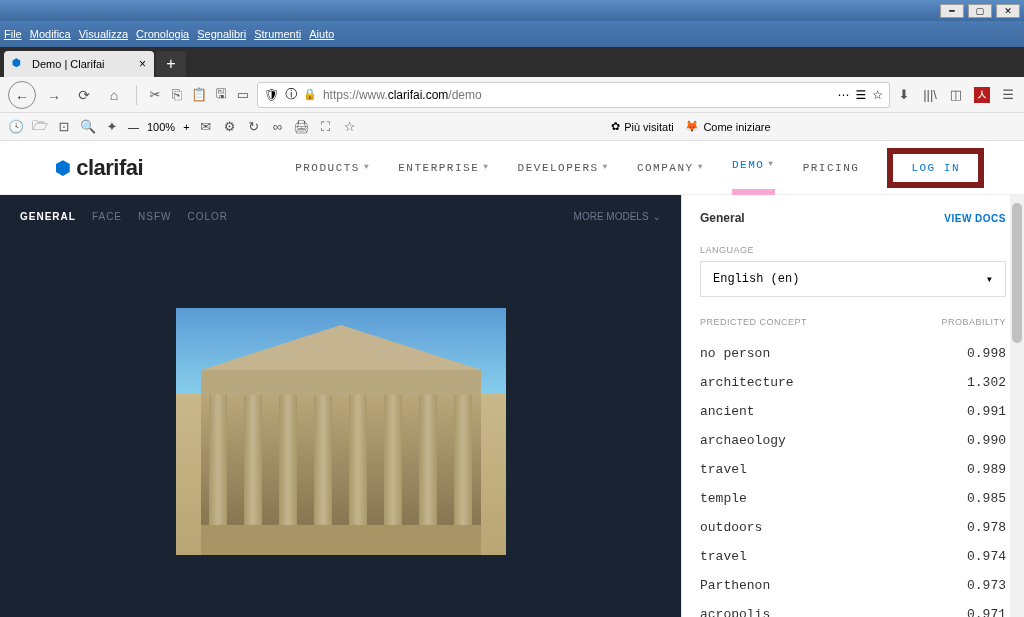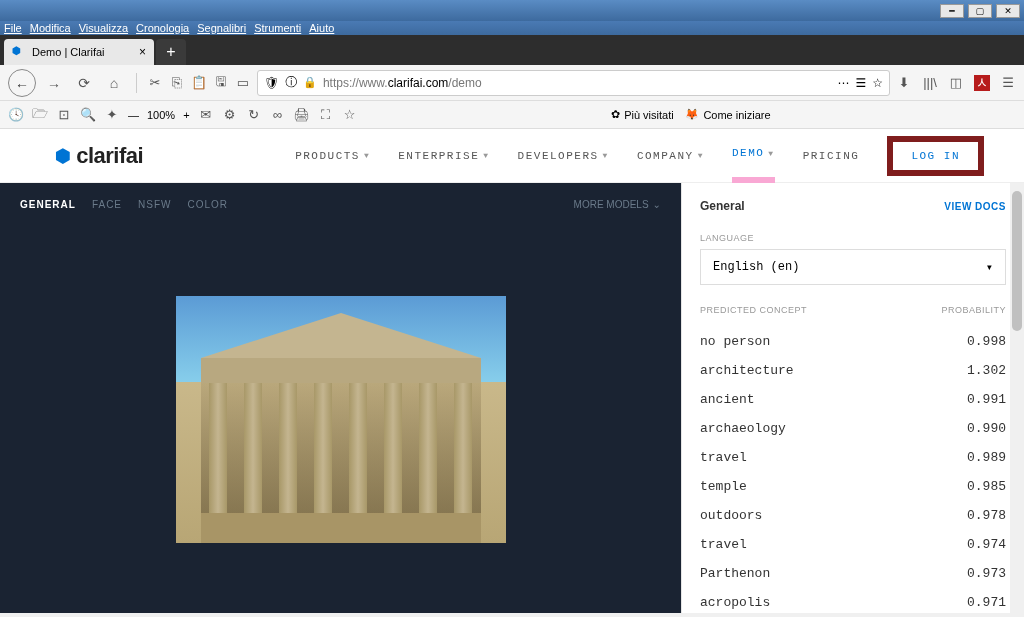--- a/index.html
+++ b/index.html
@@ -3,21 +3,21 @@
   <meta charset="utf-8">
   <style>
     * { margin: 0; padding: 0; box-sizing: border-box; }
     body { font-family: Arial, sans-serif; width: 1024px; height: 617px; overflow: hidden; background: #f0f0f0; }
     
     
     .window-frame { background: linear-gradient(to bottom, #5a8cc4, #3d6a9e); height: 21px; display: flex; justify-content: space-between; padding: 0 4px; }
     .window-controls { display: flex; gap: 4px; align-items: center; }
     .win-btn { width: 24px; height: 14px; background: #e8e8e8; border: 1px solid #999; display: flex; align-items: center; justify-content: center; font-size: 9px; cursor: pointer; }
     
-    .menu-bar { background: linear-gradient(to bottom, #4a7ab4, #3d6a9e); height: 14px; display: flex; padding: 0 4px; gap: 8px; align-items: center; }
+    .menu-bar { background: linear-gradient(to bottom, #4a7ab4, #3d6a9e); height: 26px; display: flex; padding: 0 4px; gap: 8px; align-items: center; }
     .menu-item { color: #fff; font-size: 11px; text-decoration: underline; cursor: pointer; }
     
     
     .tab-bar { background: #2d2d2d; height: 30px; display: flex; align-items: flex-end; padding: 0 4px; }
     .tab { background: #e8e8e8; height: 26px; min-width: 150px; display: flex; align-items: center; padding: 0 8px; border-radius: 4px 4px 0 0; font-size: 11px; gap: 6px; cursor: pointer; }
     .tab-icon { width: 14px; height: 14px; color: #0074d4; font-weight: bold; font-size: 10px; }
     .tab-close { margin-left: auto; cursor: pointer; font-size: 12px; }
     .new-tab { width: 30px; height: 26px; background: #3a3a3a; display: flex; align-items: center; justify-content: center; color: #fff; font-size: 16px; cursor: pointer; margin-left: 2px; border-radius: 4px 4px 0 0; }
     
     
@@ -39,21 +39,21 @@
     .zoom-text { font-size: 11px; }
     .bm-center { margin: 0 auto; display: flex; gap: 12px; }
     
     
     .page { display: flex; flex-direction: column; height: calc(617px - 21px - 18px - 30px - 36px - 28px); background: #fff; }
     
     .site-header { height: 54px; display: flex; align-items: center; padding: 0 40px 0 55px; border-bottom: 1px solid #eee; }
     .logo { font-size: 22px; font-weight: 700; color: #222; display: flex; align-items: center; gap: 6px; letter-spacing: -0.5px; }
     .logo-icon { color: #0074d4; font-size: 18px; }
     .main-nav { margin-left: auto; display: flex; gap: 28px; align-items: center; }
-    .nav-link { font-size: 11px; letter-spacing: 1.5px; color: #555; font-weight: 500; cursor: pointer; font-family: 'Courier New', monospace; display: flex; align-items: center; gap: 4px; }
+    .nav-link { font-size: 11px; letter-spacing: 1.5px; color: #555; font-weight: 500; cursor: pointer; font-family: 'Courier New', monospace; display: flex; align-items: flex-start; gap: 4px; }
     .nav-link.active { color: #0074d4; border-bottom: 7px solid #f9a8d4; padding-bottom: 18px; margin-bottom: -20px; }
     .chevron { font-size: 8px; color: #999; }
     .login-btn { border: 6px solid #7f1d1d; color: #0074d4; padding: 8px 18px; font-size: 11px; letter-spacing: 1.5px; font-family: 'Courier New', monospace; font-weight: normal; cursor: pointer; text-align: center; }
     
     .content { display: flex; flex: 1; overflow: hidden; }
     
     .viewer { flex: 1; background: #1a2332; display: flex; flex-direction: column; }
     .viewer-toolbar { height: 42px; display: flex; align-items: center; padding: 0 20px; gap: 16px; }
     .model-tab { font-size: 10px; letter-spacing: 1px; color: #6a7a8a; cursor: pointer; }
     .model-tab.active { color: #fff; font-weight: 600; }

